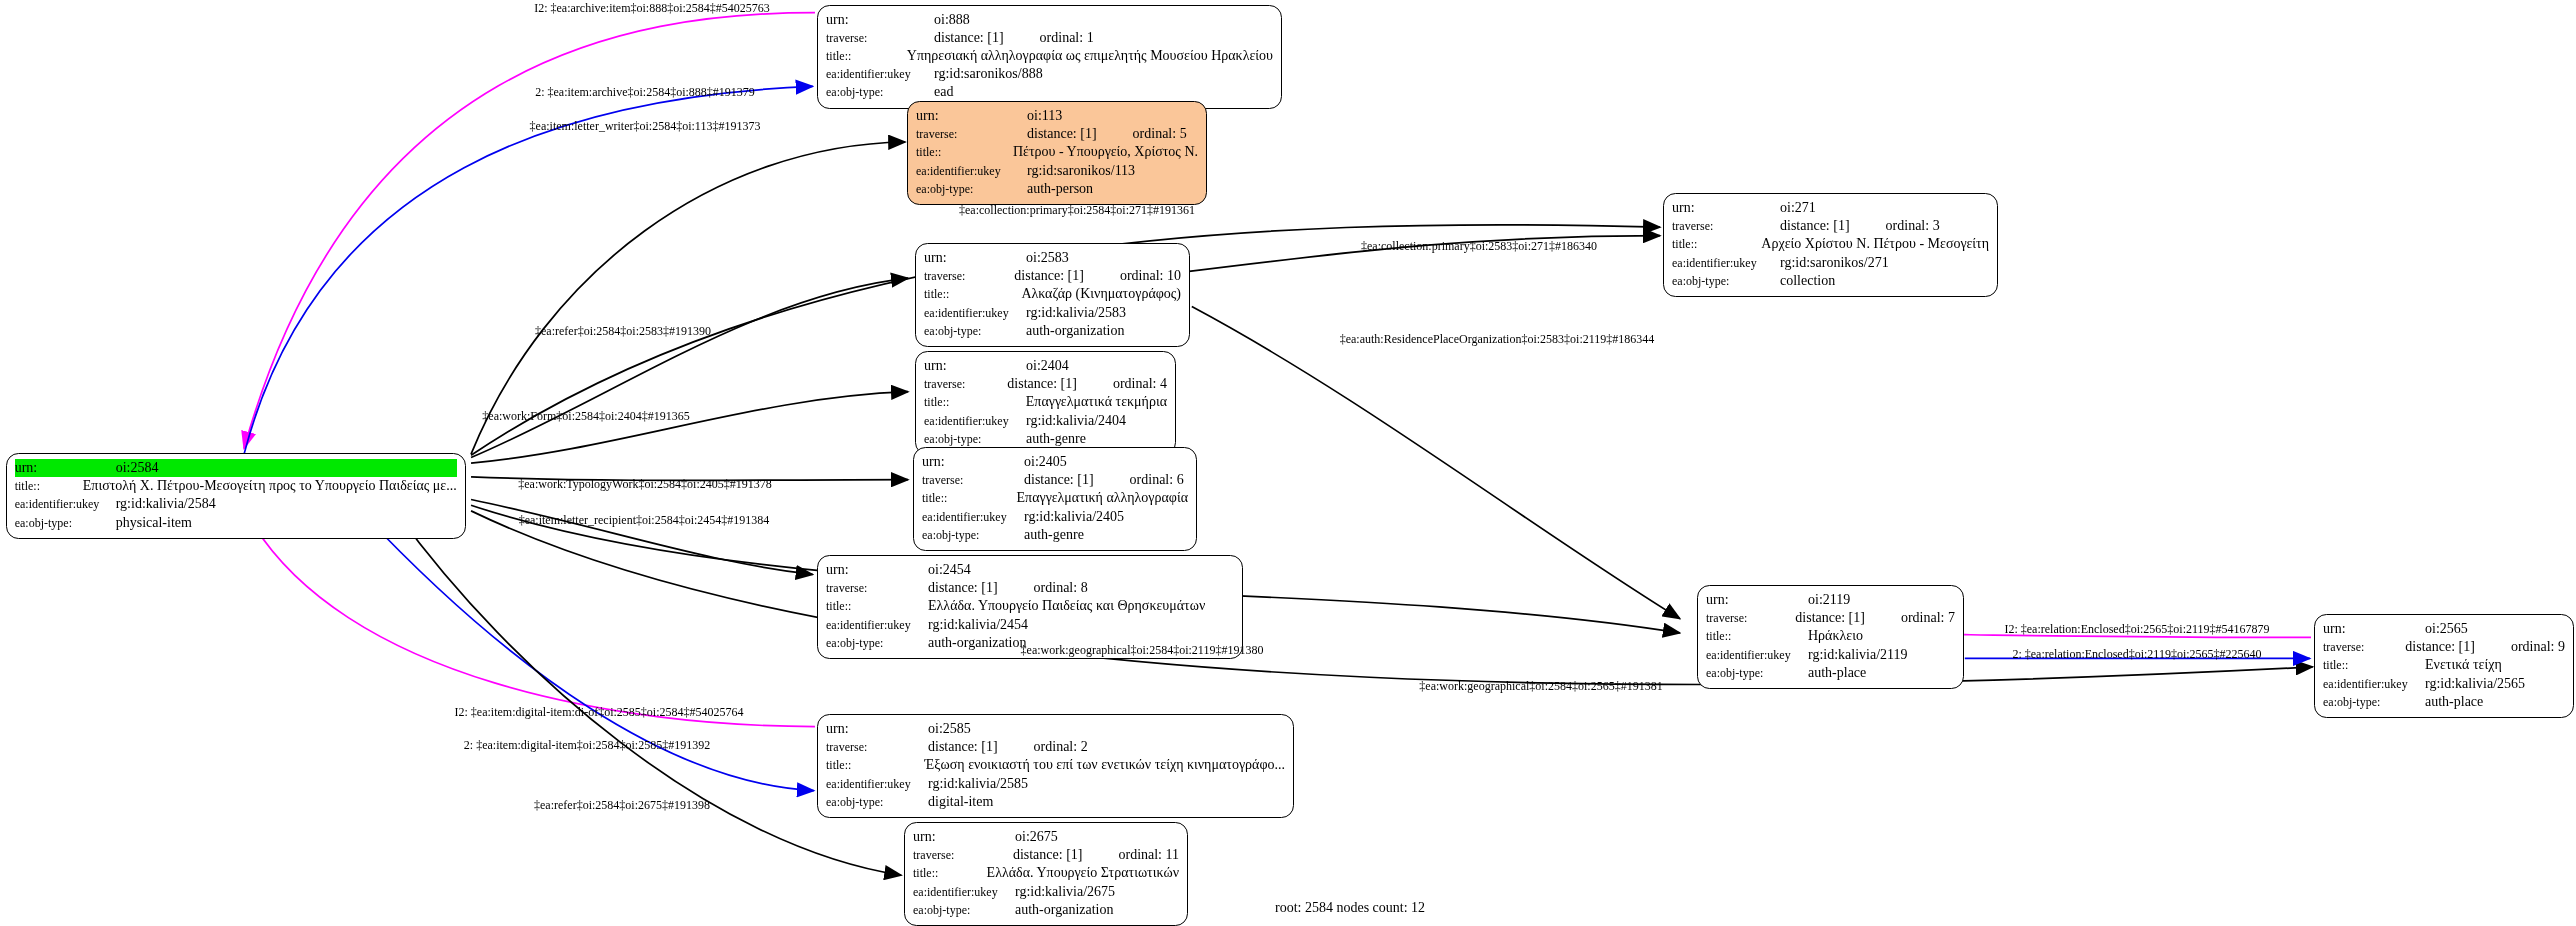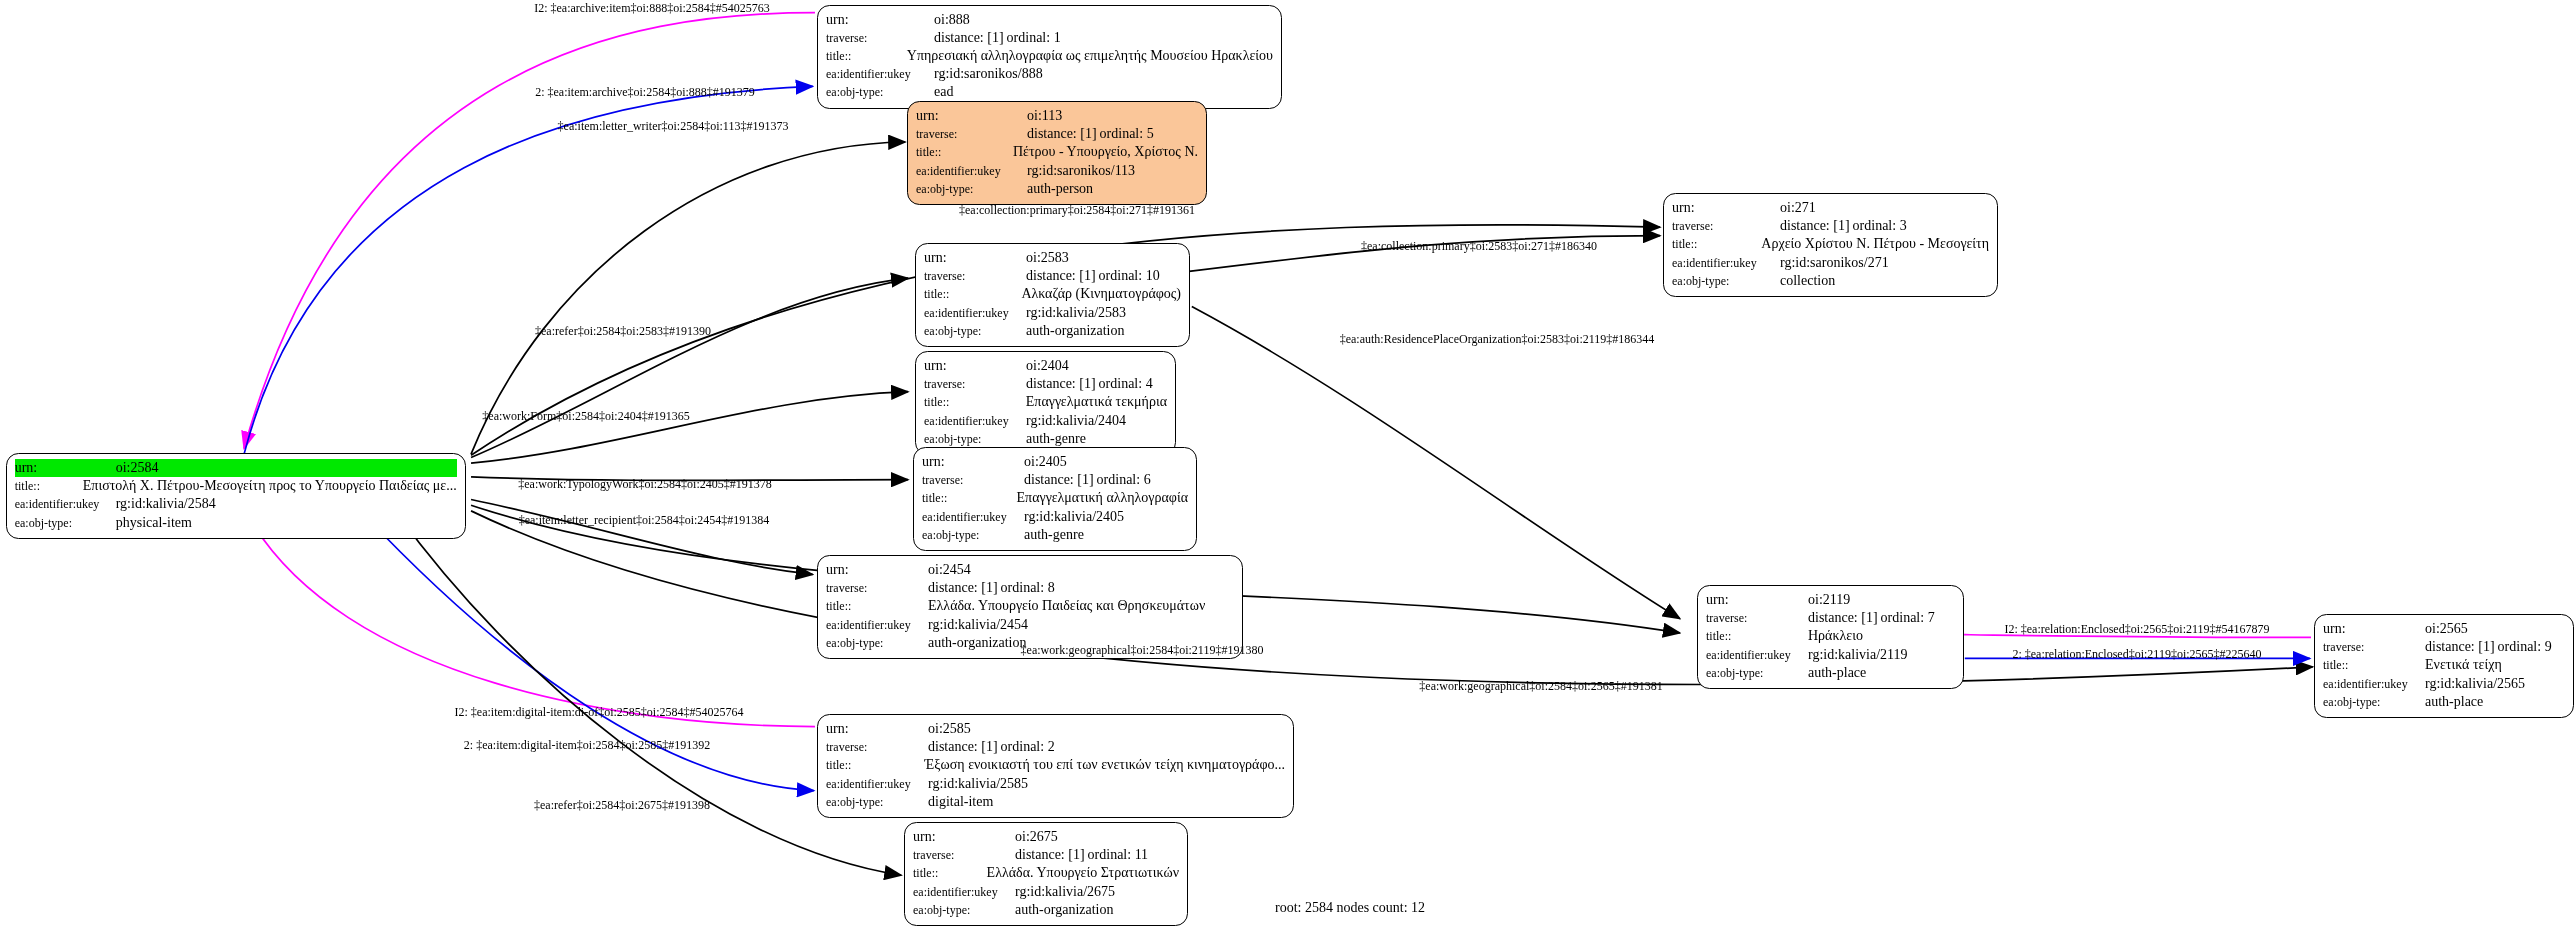--- a/index.html
+++ b/index.html
@@ -7,21 +7,21 @@
   #canvas{position:relative;width:2576px;height:927px;background:#fff;overflow:hidden;}
   svg.edges{position:absolute;left:0;top:0;width:2576px;height:927px;pointer-events:none;}
   .node{position:absolute;box-sizing:border-box;border:1.1px solid #000;border-radius:12.5px;background:#fff;
         padding:5.1px 8px 6.2px 8px;}
   .node.orange{background:#fac699;}
   .row{display:flex;align-items:baseline;line-height:1.30;white-space:nowrap;}
   .k{font-size:12px;color:#000;}
   .v{font-size:14px;color:#000000;}
   .urnrow .k,.urnrow .v{font-size:14px;}
   .urnrow.green{background:#00e800;}
-  .trav{display:flex;gap:3px;}
+  .trav{display:flex;gap:36px;}
   .elabel{position:absolute;font-size:12px;color:#000;white-space:nowrap;transform:translate(-50%,-50%);}
   .footer{position:absolute;font-size:14px;color:#000;white-space:nowrap;}
 </style>
 </head>
 <body>
 
 <div id="canvas">
 
   <svg class="edges" viewBox="0 0 4539 1633">
     <defs>
@@ -371,21 +371,21 @@
       <span class="v">rg:id:kalivia/2675</span>
     </div>
     <div class="row">
       <span class="k" style="width:102px">ea:obj-type:</span>
       <span class="v">auth-organization</span>
     </div>
   </div>
 
   <div class="elabel" style="left:652px;top:8px;">I2: ‡ea:archive:item‡oi:888‡oi:2584‡#54025763</div>
   <div class="elabel" style="left:645px;top:92px;">2: ‡ea:item:archive‡oi:2584‡oi:888‡#191379</div>
-  <div class="elabel" style="left:645px;top:126px;margin-left:28px;">‡ea:item:letter_writer‡oi:2584‡oi:113‡#191373</div>
+  <div class="elabel" style="left:645px;top:126px;">‡ea:item:letter_writer‡oi:2584‡oi:113‡#191373</div>
   <div class="elabel" style="left:1077px;top:210px;">‡ea:collection:primary‡oi:2584‡oi:271‡#191361</div>
   <div class="elabel" style="left:1479px;top:246px;">‡ea:collection:primary‡oi:2583‡oi:271‡#186340</div>
   <div class="elabel" style="left:623px;top:331px;text-align:center;">‡ea:refer‡oi:2584‡oi:2583‡#191390</div>
   <div class="elabel" style="left:1497px;top:339px;">‡ea:auth:ResidencePlaceOrganization‡oi:2583‡oi:2119‡#186344</div>
   <div class="elabel" style="left:586px;top:416px;">‡ea:work:Form‡oi:2584‡oi:2404‡#191365</div>
   <div class="elabel" style="left:645px;top:484px;">‡ea:work:TypologyWork‡oi:2584‡oi:2405‡#191378</div>
   <div class="elabel" style="left:644px;top:520px;">‡ea:item:letter_recipient‡oi:2584‡oi:2454‡#191384</div>
   <div class="elabel" style="left:1142px;top:650px;">‡ea:work:geographical‡oi:2584‡oi:2119‡#191380</div>
   <div class="elabel" style="left:1541px;top:686px;">‡ea:work:geographical‡oi:2584‡oi:2565‡#191381</div>
   <div class="elabel" style="left:2137px;top:629px;">I2: ‡ea:relation:Enclosed‡oi:2565‡oi:2119‡#54167879</div>

